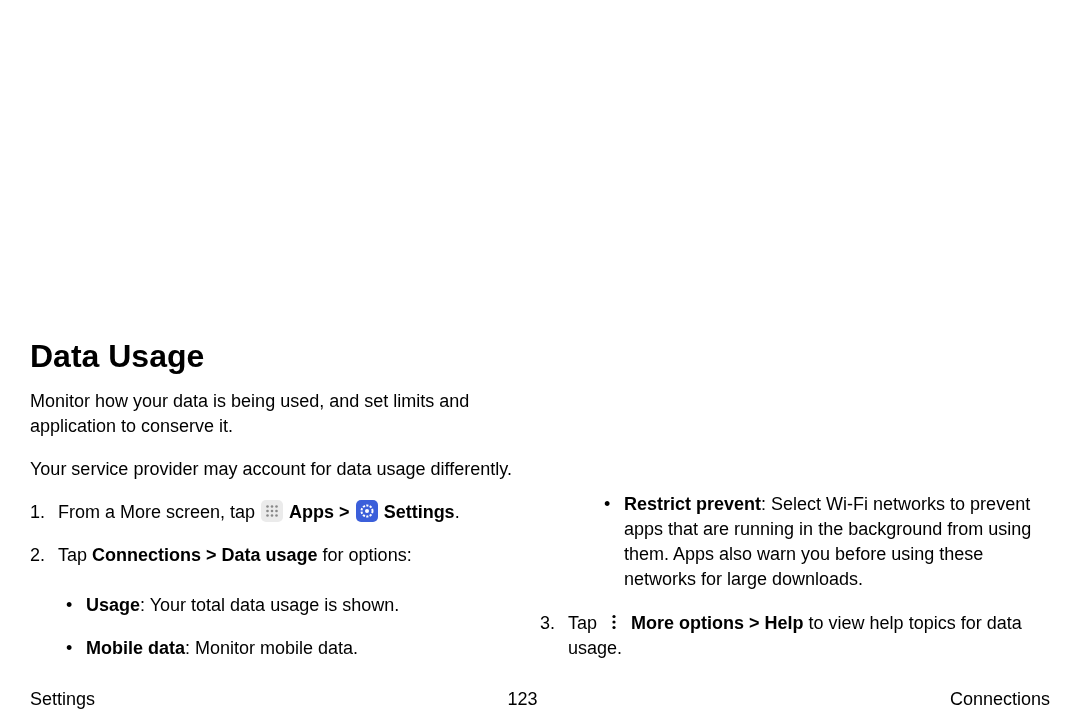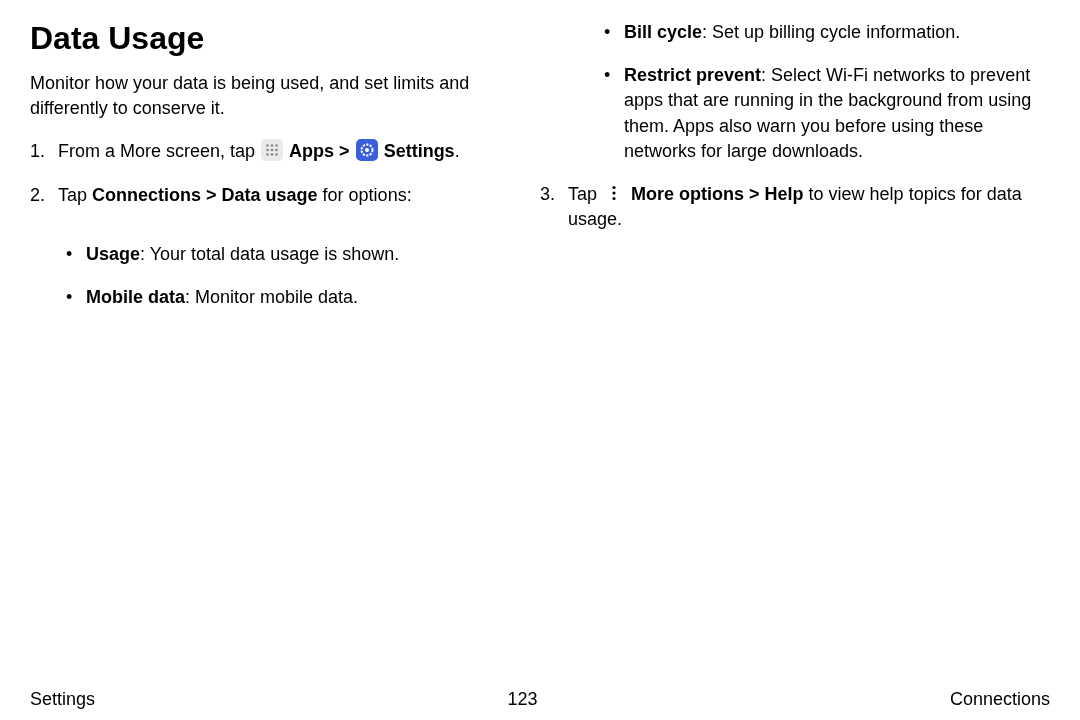--- a/index.html
+++ b/index.html
@@ -13,20 +13,21 @@
       height: 720px;
       padding: 20px 30px 10px 30px;
       display: flex;
       flex-direction: column;
       color: #000;
       background: #fff;
     }
     .content {
       flex: 1;
       display: flex;
+      align-items: flex-end;
     }
     .col {
       flex: 1;
       position: relative;
     }
     h1 {
       font-size: 32px;
       font-weight: bold;
       margin-bottom: 14px;
     }
@@ -47,21 +48,21 @@
       position: relative;
     }
     ol.steps > li .num {
       position: absolute;
       left: 0;
       top: 0;
     }
     ul.bullets {
       list-style: none;
       padding-left: 0;
-      margin-top: 34px;
+      margin-top: 24px;
     }
     ul.bullets > li {
       padding-left: 28px;
       margin-bottom: 18px;
       position: relative;
       font-size: 18px;
       line-height: 1.4;
     }
     ul.bullets > li::before {
       content: "•";
@@ -105,21 +106,22 @@
     .col2-offset {
       padding-left: 56px;
     }
   </style>
 </head>
 <body>
 
 <div class="content">
   <div class="col">
     <h1>Data Usage</h1>
-    <p class="intro">Monitor how your data is being used, and set limits and differently to conserve it.</p>
+    <p class="intro">Monitor how your data is being used, and set limits and application to conserve it.</p>
+    <p class="intro">Your service provider may account for data usage differently.</p>
     <ol class="steps">
       <li>
         <span class="num">1.</span>
         <span>From a More screen, tap </span>
         <span class="icon apps">
           <svg width="14" height="14" viewBox="0 0 14 14">
             <circle cx="2.5" cy="2.5" r="1.3" fill="#888"></circle>
             <circle cx="7" cy="2.5" r="1.3" fill="#888"></circle>
             <circle cx="11.5" cy="2.5" r="1.3" fill="#888"></circle>
             <circle cx="2.5" cy="7" r="1.3" fill="#888"></circle>
@@ -144,21 +146,20 @@
         <ul class="bullets">
           <li><span class="bold">Usage</span><span>: Your total data usage is shown.</span></li>
           <li><span class="bold">Mobile data</span><span>: Monitor mobile data.</span></li>
         </ul>
       </li>
     </ol>
   </div>
   <div class="col">
     <div class="col2-offset">
       <ul class="bullets" style="margin-top:0">
-        <li><span class="bold">Bill cycle</span><span>: Set up billing cycle information.</span></li>
         <li><span class="bold">Restrict prevent</span><span>: Select Wi-Fi networks to prevent apps that are running in the background from using them. Apps also warn you before using these networks for large downloads.</span></li>
       </ul>
     </div>
     <ol class="steps" start="3">
       <li>
         <span class="num">3.</span>
         <span>Tap </span><span class="icon more">
           <svg width="6" height="16" viewBox="0 0 6 16">
             <circle cx="3" cy="2.5" r="1.6" fill="#000"></circle>
             <circle cx="3" cy="8" r="1.6" fill="#000"></circle>

